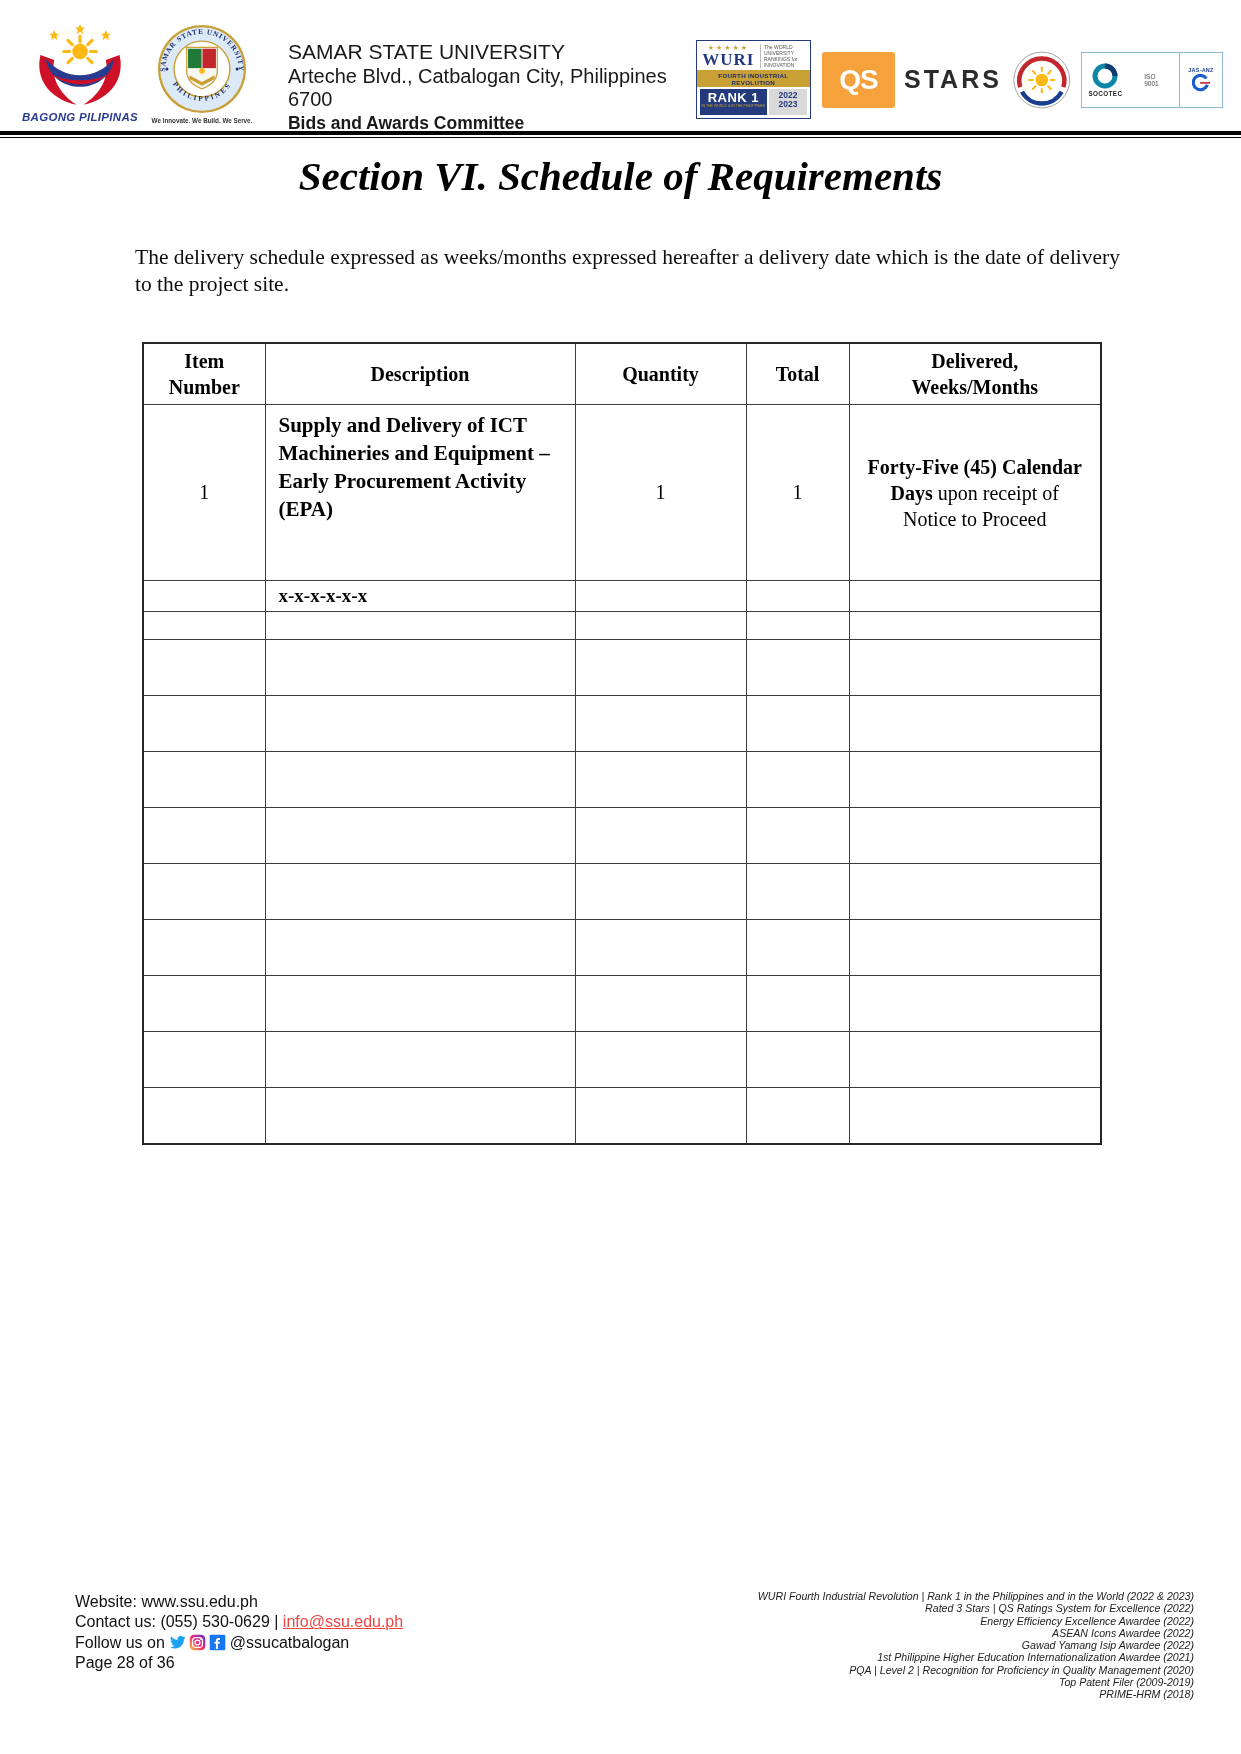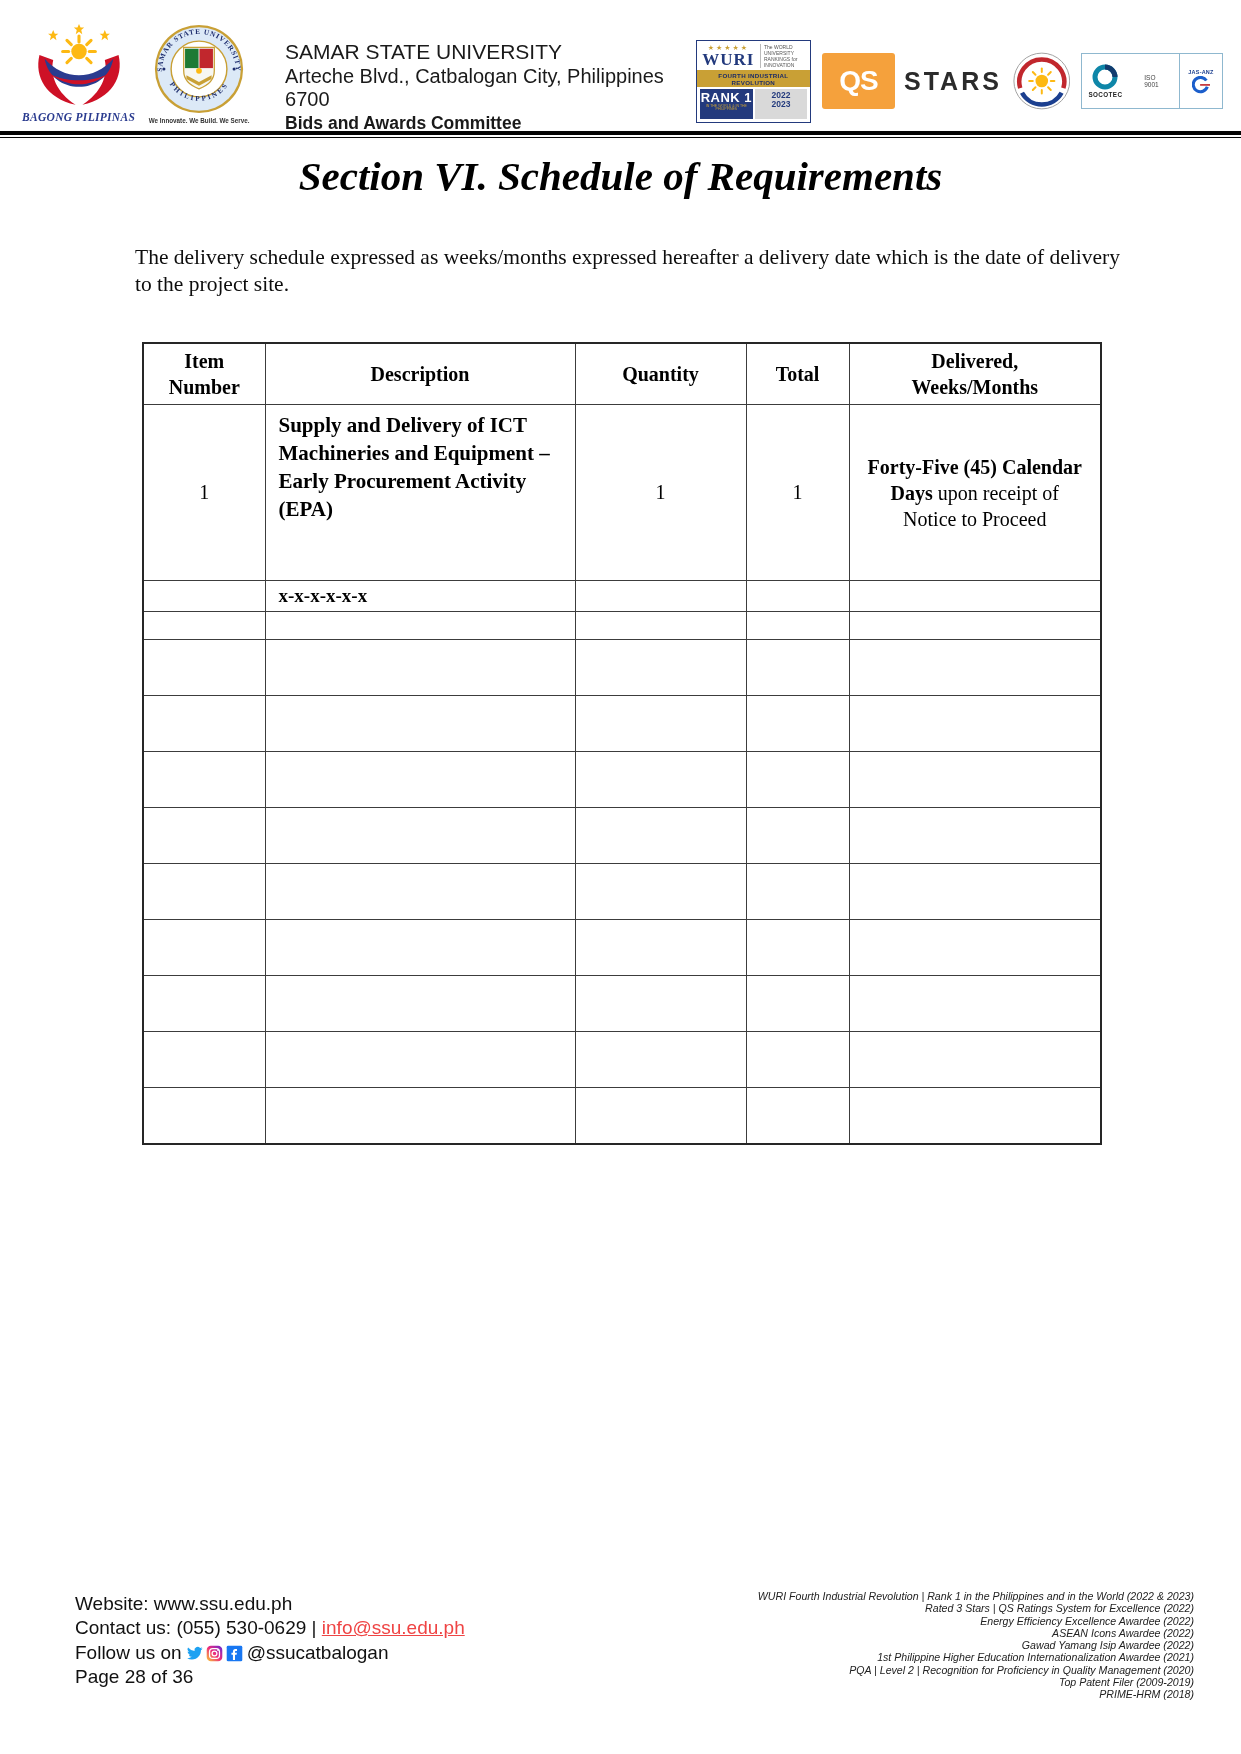--- a/index.html
+++ b/index.html
@@ -4,21 +4,21 @@
 <style>
   html,body{margin:0;padding:0;background:#e8e8e8;}
   .page{position:relative;width:1241px;height:1754px;background:#ffffff;margin:0 auto;
         font-family:"Liberation Serif",serif;color:#111;overflow:hidden;}
 
   
   .masthead{position:absolute;top:0;left:0;right:0;display:flex;align-items:flex-start;
             padding:24px 18px 0 22px;}
   .logo-block{display:flex;flex-direction:column;align-items:center;}
   .bagong-wrap{width:118px;}
-  .bagong-caption{font-family:Liberation Serif, serif;font-weight:bold;font-style:italic;
+  .bagong-caption{font-family:Liberation Sans, sans-serif;font-weight:bold;font-style:italic;
                   color:#2A3B8F;font-size:11.5px;letter-spacing:.3px;margin-top:1px;white-space:nowrap;}
   .ssu-wrap{width:100px;margin-left:14px;}
   .seal-caption{font-family:"Liberation Sans",sans-serif;font-size:6.3px;font-weight:bold;
                 color:#333;margin-top:3px;white-space:nowrap;}
   .org-text{margin-left:36px;margin-top:16px;font-family:"Liberation Sans",sans-serif;line-height:1.18;}
   .org-name{font-size:21px;color:#1a1a1a;}
   .org-address{font-size:20px;color:#1a1a1a;}
   .org-committee{font-size:17.5px;font-weight:bold;color:#1a1a1a;margin-top:1px;}
   .badges{margin-left:auto;display:flex;align-items:center;gap:11px;margin-top:16px;}
 
@@ -29,21 +29,21 @@
   .wuri-stars{color:#C9A035;font-size:7px;letter-spacing:2px;line-height:1;}
   .wuri-word{font-family:"Liberation Serif",serif;font-weight:bold;color:#233a7d;font-size:17px;
              line-height:1;letter-spacing:1px;}
   .wuri-sub{font-size:5px;color:#555;line-height:1.2;border-left:1px solid #bbb;padding-left:3px;width:42px;}
   .wuri-band{background:#C9A035;color:#1d2c66;font-weight:bold;font-size:6.2px;text-align:center;
              padding:1.5px 0;letter-spacing:.3px;}
   .wuri-bottom{display:flex;gap:2px;padding:2px 3px 3px;}
   .wuri-rank{flex:1;background:#233a7d;color:#fff;text-align:center;padding:2px 0 7px;}
   .rank1{font-size:13px;font-weight:bold;line-height:1.05;letter-spacing:.5px;}
   .rank-note{font-size:3.5px;color:#C9A035;line-height:1;}
-  .wuri-years{width:52px;background:#d9d9d9;color:#233a7d;font-weight:bold;font-size:8.5px;
+  .wuri-years{width:38px;background:#d9d9d9;color:#233a7d;font-weight:bold;font-size:8.5px;
               text-align:center;white-space:pre-line;line-height:1.08;padding-top:2px;}
 
   
   .qs-badge{display:flex;align-items:center;gap:9px;font-family:"Liberation Sans",sans-serif;}
   .qs-square{width:73px;height:56px;background:#F5A13C;border-radius:3px;color:#fff;font-weight:bold;
              font-size:28px;display:flex;align-items:center;justify-content:center;letter-spacing:-1px;}
   .qs-label{font-size:25px;font-weight:bold;color:#2b2b2b;letter-spacing:3px;}
 
   
   .soc{display:flex;border:1px solid #8fb8cf;background:#fff;height:54px;align-items:stretch;
@@ -80,21 +80,21 @@
   tr.empty-row td{height:53px;}
   td.center{text-align:center;vertical-align:middle;font-size:20px;color:#000;}
   td.desc{vertical-align:top;padding:7px 10px 0 13px;font-size:21px;font-weight:bold;
           line-height:1.33;color:#000;}
   td.xcell{vertical-align:middle;padding-left:13px;font-size:19px;font-weight:bold;color:#000;}
   td.delivered{text-align:center;vertical-align:middle;padding:0 15px;font-size:20px;line-height:1.3;color:#000;}
   .b{font-weight:bold;}
 
   
   .f-left{position:absolute;left:75px;top:1592px;font-family:"Liberation Sans",sans-serif;
-          font-size:19px;color:#111;line-height:1.28;}
+          font-size:16px;color:#111;line-height:1.28;}
   .f-left a{color:#ef4444;}
   .icons{display:inline-flex;gap:3px;vertical-align:-3px;margin:0 4px;}
   .icons svg{width:17px;height:17px;display:block;}
   .f-right{position:absolute;right:47px;top:1590px;text-align:right;
            font-family:"Liberation Sans",sans-serif;font-size:10.6px;font-style:italic;
            color:#222;line-height:1.16;}
 </style>
 </head>
 <body>
 

